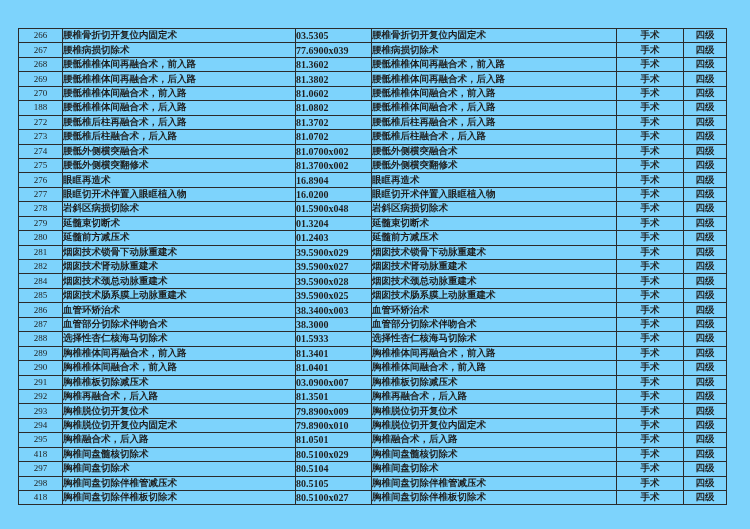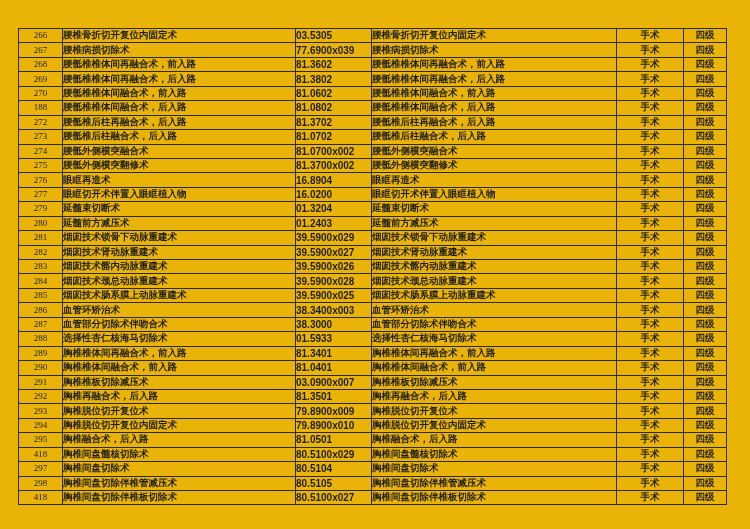--- a/index.html
+++ b/index.html
@@ -1,39 +1,39 @@
 <!DOCTYPE html>
 <html><head>
 <meta charset="utf-8">
 <style>
   html,body{margin:0;padding:0;}
   body{
     width:750px;height:529px;background:#ffffff;position:relative;
     font-family:"Liberation Serif", serif;color:#1f1f1f;overflow:hidden;
   }
-  .page{position:absolute;inset:0;background:#eab308;}
+  .page{position:absolute;inset:0;background:#7dd3fc;}
   table.grid{
     position:absolute;left:18px;top:28px;width:708px;
     border-collapse:collapse;table-layout:fixed;
   }
   table.grid td{
     border:1px solid #2b2b2b;
     padding:0;overflow:hidden;white-space:nowrap;
     vertical-align:middle;height:13.44px;line-height:13px;
   }
   td.c-no{
     text-align:center;font-family:"Liberation Serif", serif;
     font-size:9px;font-weight:400;
   }
   td.c-name{
     font-family:"Liberation Serif", serif;
     font-size:9.5px;font-weight:bold;padding-left:4px;
   }
   td.c-code{
-    font-family:Liberation Sans, sans-serif;
+    font-family:Liberation Serif, serif;
     font-size:10px;font-weight:bold;padding-left:3px;margin-top:12px;
   }
   td.c-cat, td.c-level{
     text-align:center;font-family:"Liberation Serif", serif;
     font-size:9.5px;font-weight:bold;
   }
 </style>
 </head>
 <body>
 
@@ -138,20 +138,28 @@
   </tr>
         <tr>
     <td class="c-no">277</td>
     <td class="c-name">眼眶切开术伴置入眼眶植入物</td>
     <td class="c-code">16.0200</td>
     <td class="c-name">眼眶切开术伴置入眼眶植入物</td>
     <td class="c-cat">手术</td>
     <td class="c-level">四级</td>
   </tr>
         <tr>
+    <td class="c-no">278</td>
+    <td class="c-name">岩斜区病损切除术</td>
+    <td class="c-code">01.5900x048</td>
+    <td class="c-name">岩斜区病损切除术</td>
+    <td class="c-cat">手术</td>
+    <td class="c-level">四级</td>
+  </tr>
+        <tr>
     <td class="c-no">279</td>
     <td class="c-name">延髓束切断术</td>
     <td class="c-code">01.3204</td>
     <td class="c-name">延髓束切断术</td>
     <td class="c-cat">手术</td>
     <td class="c-level">四级</td>
   </tr>
         <tr>
     <td class="c-no">280</td>
     <td class="c-name">延髓前方减压术</td>
@@ -166,28 +174,20 @@
     <td class="c-code">39.5900x029</td>
     <td class="c-name">烟囱技术锁骨下动脉重建术</td>
     <td class="c-cat">手术</td>
     <td class="c-level">四级</td>
   </tr>
         <tr>
     <td class="c-no">282</td>
     <td class="c-name">烟囱技术肾动脉重建术</td>
     <td class="c-code">39.5900x027</td>
     <td class="c-name">烟囱技术肾动脉重建术</td>
-    <td class="c-cat">手术</td>
-    <td class="c-level">四级</td>
-  </tr>
-        <tr>
-    <td class="c-no">283</td>
-    <td class="c-name">烟囱技术髂内动脉重建术</td>
-    <td class="c-code">39.5900x026</td>
-    <td class="c-name">烟囱技术髂内动脉重建术</td>
     <td class="c-cat">手术</td>
     <td class="c-level">四级</td>
   </tr>
         <tr>
     <td class="c-no">284</td>
     <td class="c-name">烟囱技术颈总动脉重建术</td>
     <td class="c-code">39.5900x028</td>
     <td class="c-name">烟囱技术颈总动脉重建术</td>
     <td class="c-cat">手术</td>
     <td class="c-level">四级</td>

